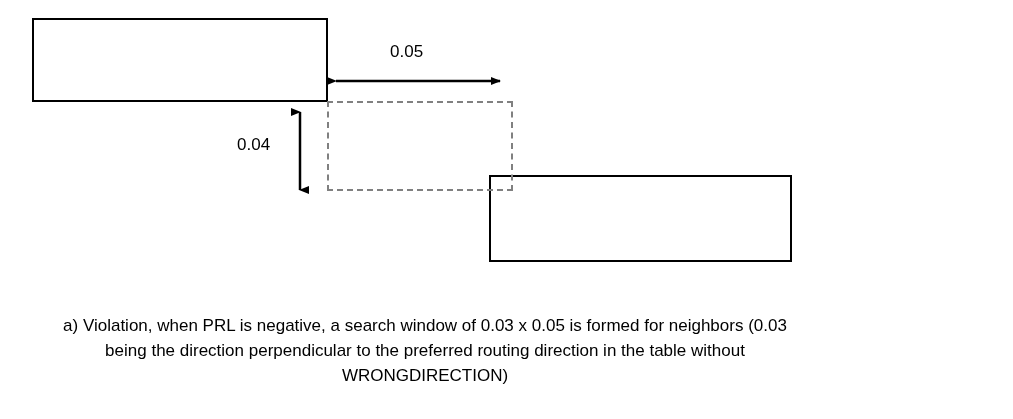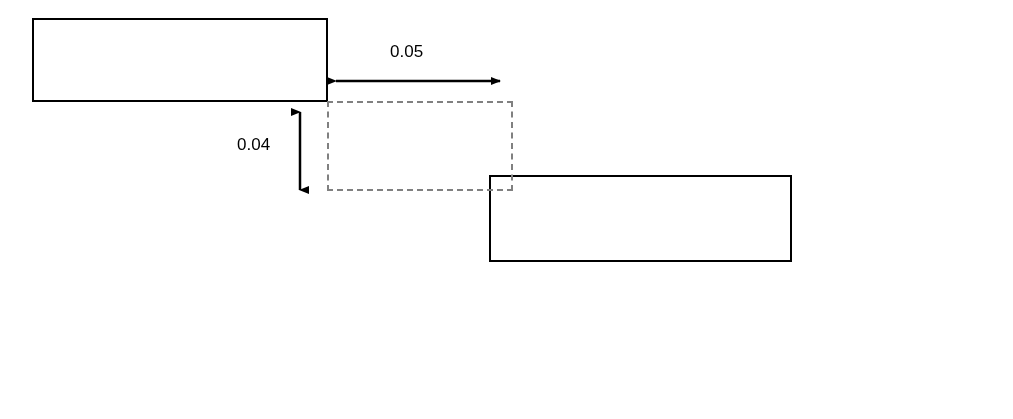--- a/index.html
+++ b/index.html
@@ -83,14 +83,15 @@
   </svg>
 
   <svg class="arrow-svg" style="left:0px; top:0px; width:1013px; height:419px;">
     <line x1="300" y1="112" x2="300" y2="190" stroke="#000000" stroke-width="2.5" marker-start="url(#arrowHeadUp)" marker-end="url(#arrowHeadDown)"></line>
   </svg>
 
   <div class="dim-label" style="left:390px; top:42px;">0.05</div>
 
   <div class="dim-label" style="left:237px; top:135px;">0.04</div>
 
+  <div class="caption" style="left:45px; top:313px;">a) Violation, when PRL is negative, a search window of 0.03 x 0.05 is formed for neighbors (0.03 being the direction perpendicular to the preferred routing direction in the table without WRONGDIRECTION)</div>
 
 </div>
 
 </body></html>

